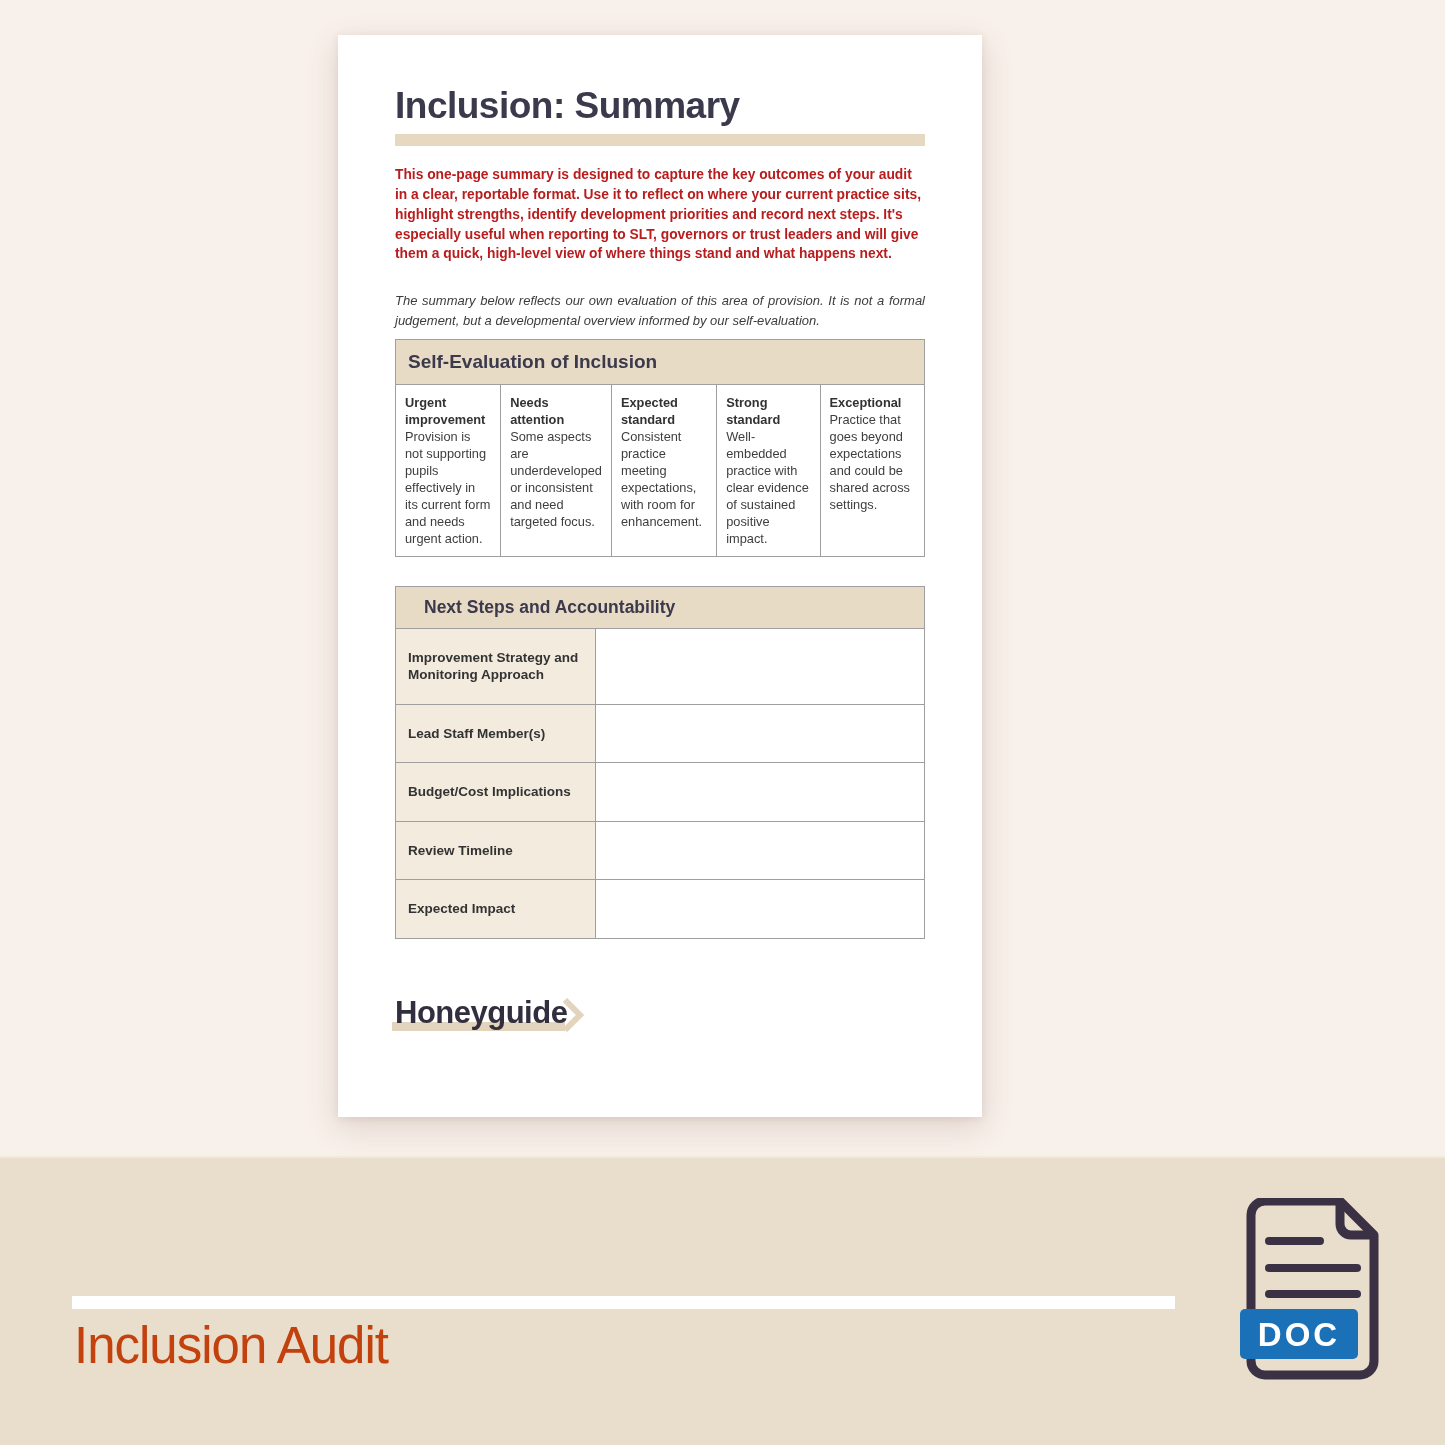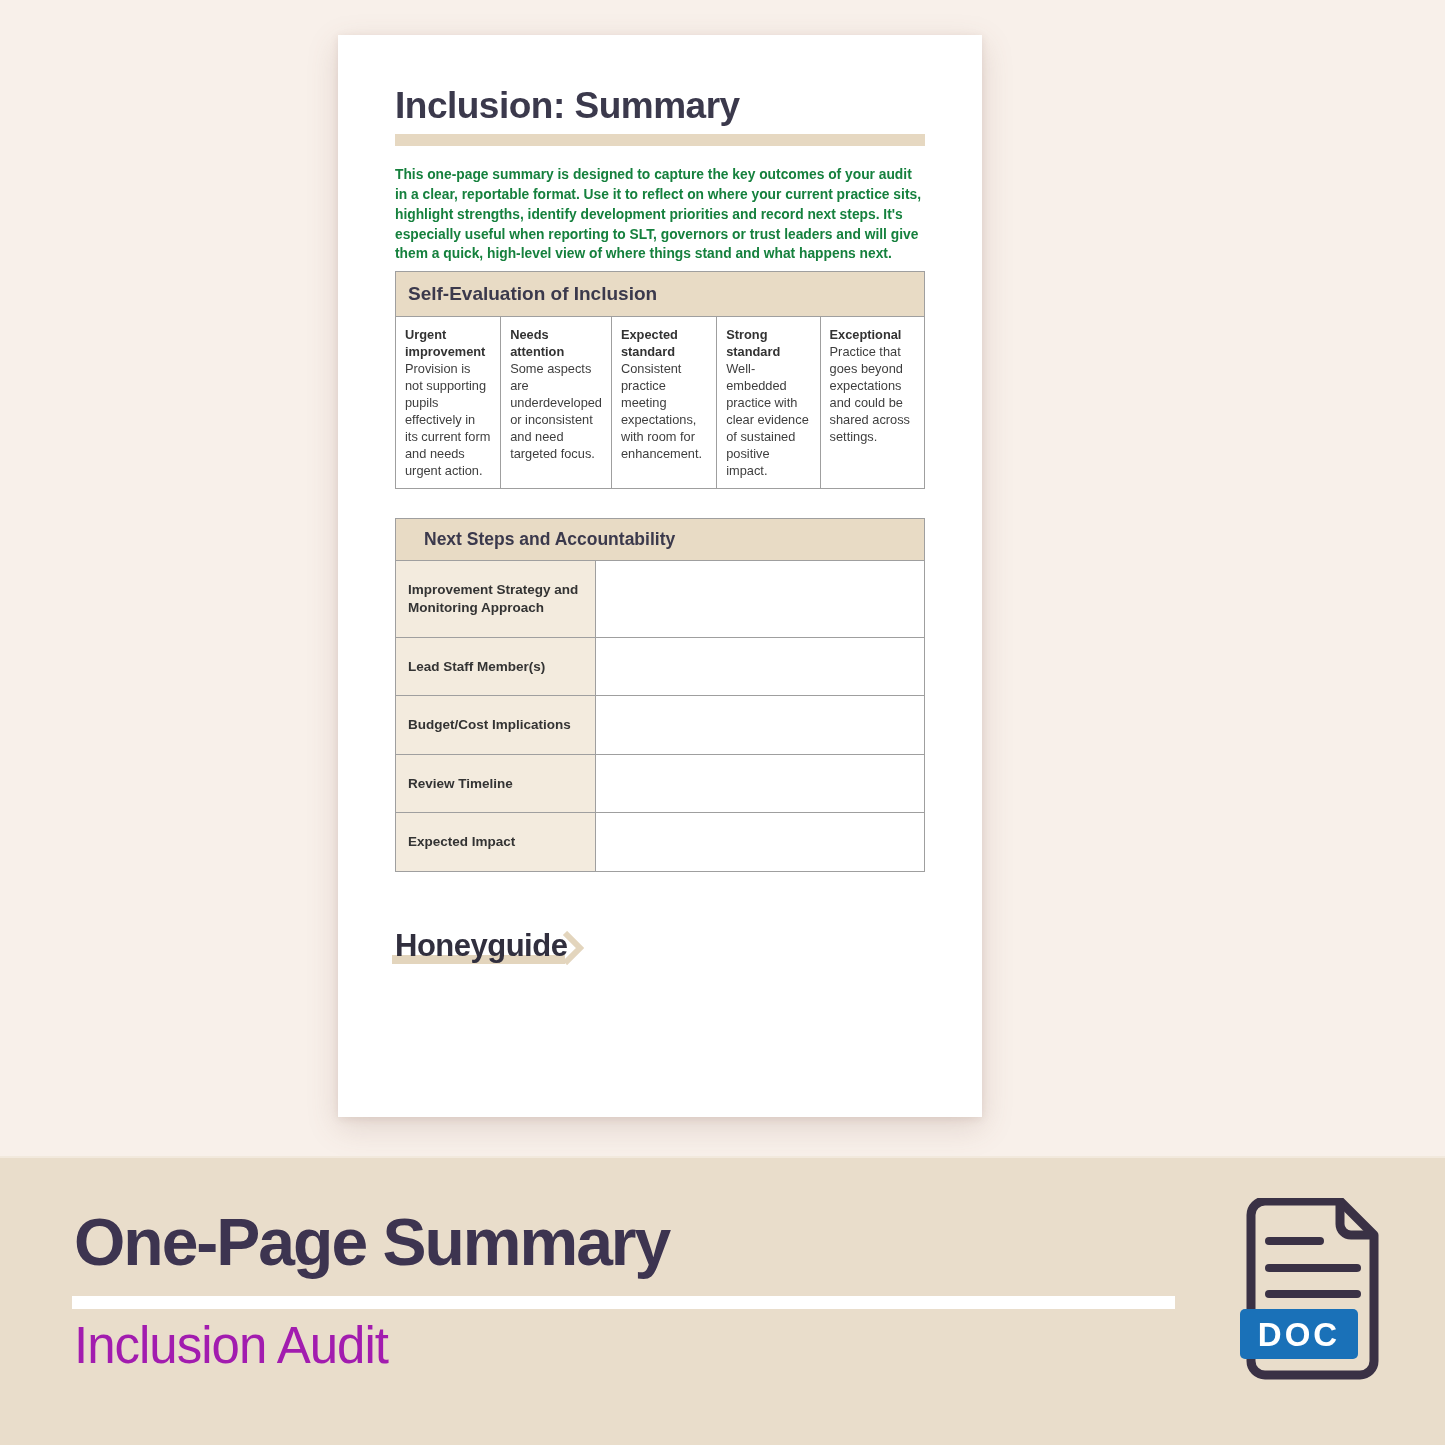--- a/index.html
+++ b/index.html
@@ -31,21 +31,21 @@
   .title-rule {
     margin-top:7px;
     height:12px;
     background:#e6d8c1;
   }
   .intro {
     margin-top:19px;
     font-size:13.8px;
     font-weight:bold;
     line-height:1.44;
-    color:#15803d;
+    color:#b91c1c;
   }
   .disclaimer {
     margin-top:27px;
     font-size:13px;
     font-style:italic;
     line-height:1.55;
     text-align:justify;
     color:#3c3c3c;
   }
 
@@ -146,37 +146,38 @@
     position:absolute;
     left:72px; top:138px;
     width:1103px; height:13px;
     background:#ffffff;
   }
   .banner-subtitle {
     position:absolute;
     left:74px; top:158px;
     font-size:51px;
     letter-spacing:-1px;
-    color:#a21caf;
+    color:#c2410c;
   }
   .file-icon {
     position:absolute;
     right:65px; top:40px;
   }
 </style>
 </head>
 <body>
 
 <div class="doc-page">
 
   <h1 class="doc-title">Inclusion: Summary</h1>
   <div class="title-rule"></div>
 
   <p class="intro">This one-page summary is designed to capture the key outcomes of your audit in a clear, reportable format. Use it to reflect on where your current practice sits, highlight strengths, identify development priorities and record next steps. It's especially useful when reporting to SLT, governors or trust leaders and will give them a quick, high-level view of where things stand and what happens next.</p>
 
+  <p class="disclaimer">The summary below reflects our own evaluation of this area of provision. It is not a formal judgement, but a developmental overview informed by our self-evaluation.</p>
 
   <table class="se-table">
     <tbody>
         <tr>
       <th class="beige-head" colspan="5">Self-Evaluation of Inclusion</th>
     </tr>
     <tr>
       <td class="se-cell">
         <span class="lvl">Urgent improvement</span><br>
         <span>Provision is not supporting pupils effectively in its current form and needs urgent action.</span>
@@ -234,21 +235,20 @@
     <span class="logo-bar"></span>
     <span class="logo-text">Honeyguide</span>
     <svg class="logo-chev" width="22" height="34" viewBox="0 0 22 34">
       <path d="M3,2 L18,17 L3,32" stroke="#e3d5bd" stroke-width="6" fill="none" stroke-linejoin="miter"></path>
     </svg>
   </div>
 
 </div>
 
 <div class="banner">
-  <div class="banner-title">One-Page Summary</div>
   <div class="banner-rule"></div>
   <div class="banner-subtitle">Inclusion Audit</div>
 
   <svg class="file-icon" width="152" height="182" viewBox="0 0 152 182">
     <path d="M52,3 H112 L146,37 V163 a14,14 0 0 1 -14,14 H37 a14,14 0 0 1 -14,-14 V17 a14,14 0 0 1 14,-14 Z" fill="none" stroke="#3a3145" stroke-width="9" stroke-linejoin="round"></path>
     <path d="M112,3 V26 a11,11 0 0 0 11,11 H146" fill="none" stroke="#3a3145" stroke-width="9" stroke-linejoin="round"></path>
     <line x1="41" y1="43" x2="92" y2="43" stroke="#3a3145" stroke-width="8" stroke-linecap="round"></line>
     <line x1="41" y1="70" x2="129" y2="70" stroke="#3a3145" stroke-width="8" stroke-linecap="round"></line>
     <line x1="41" y1="96" x2="129" y2="96" stroke="#3a3145" stroke-width="8" stroke-linecap="round"></line>
     <rect x="12" y="111" width="118" height="50" rx="5" fill="#1a71b8"></rect>

